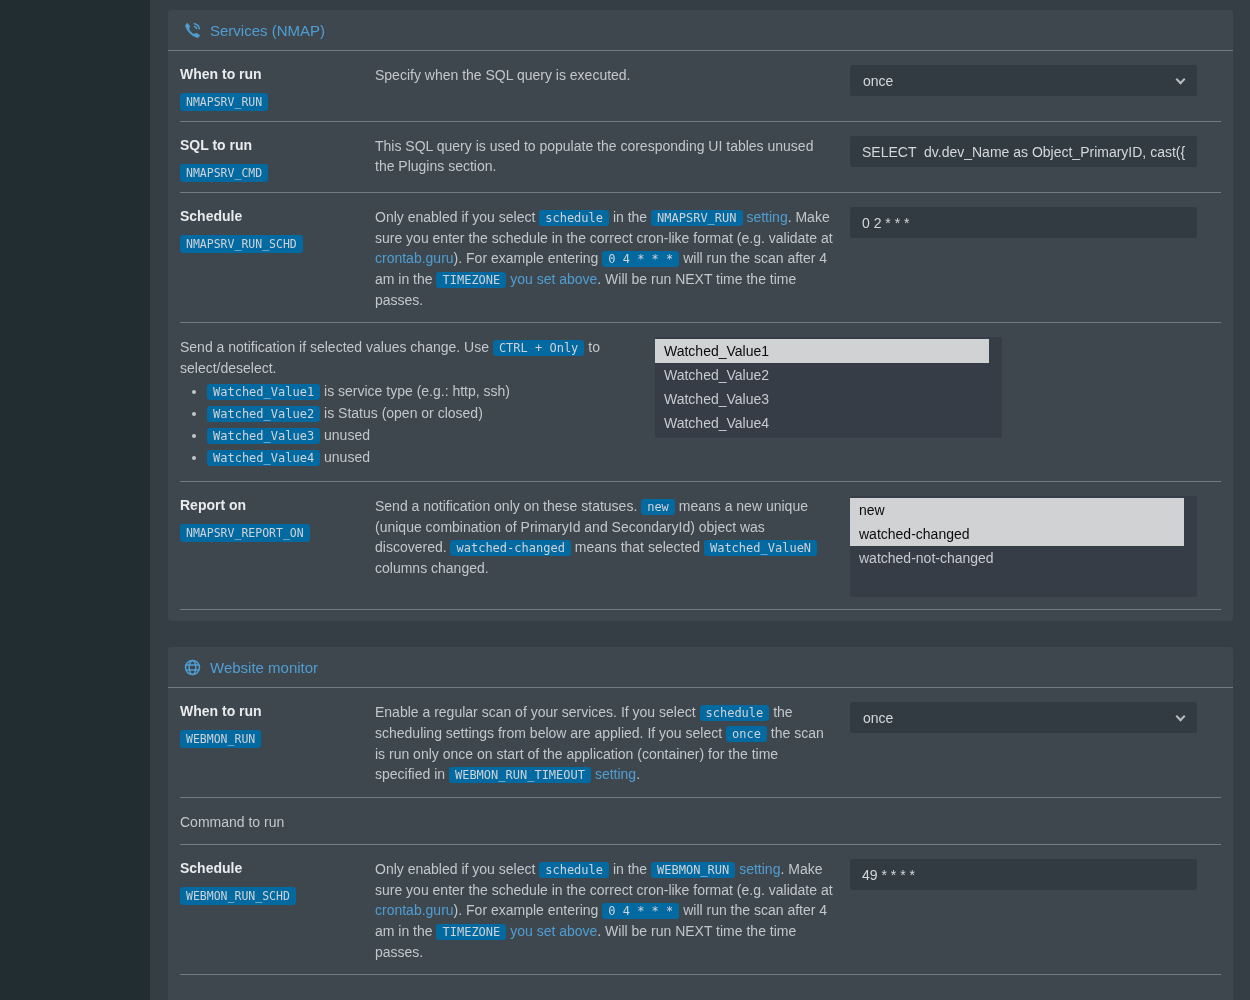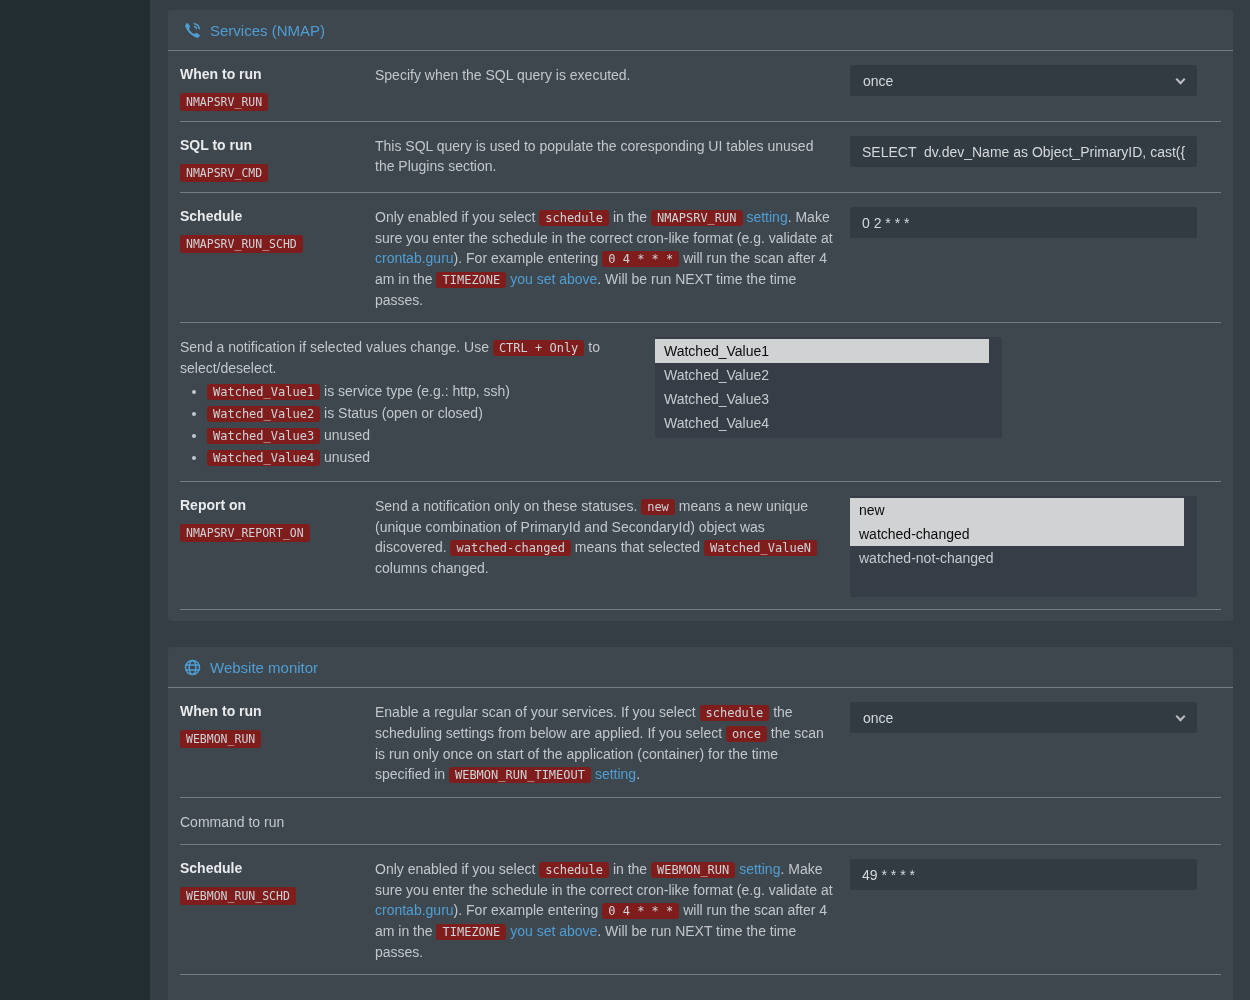--- a/index.html
+++ b/index.html
@@ -8,21 +8,21 @@
   .sidebar{position:fixed;left:0;top:0;width:150px;height:100%;background:var(--sidebar-bg,#222d32)}
   .main{margin-left:150px;padding:10px 17px 0 18px}
   .panel{background:var(--panel-bg,#3f474e);border-radius:3px;margin-bottom:26px;padding-bottom:11px}
   .panel-header{display:flex;align-items:center;gap:9px;padding:12px 16px 11px;border-bottom:1px solid #747c83}
   .p-icon{display:flex;align-items:center}
   .p-title{color:var(--accent,#4f9ed3);font-size:15px}
   .rows{margin:0 12px}
   .row{display:flex;align-items:flex-start;border-bottom:1px solid #747c83;padding:14px 0 12px}
   .col-label{width:195px;flex-shrink:0;padding-right:10px}
   .lbl{color:#e9ebed;font-weight:bold;margin-bottom:10px;line-height:18px}
-  .code{background:#7f1d1d;color:#ced3d7;font-family:"DejaVu Sans Mono",monospace;font-size:11.5px;padding:2px 6px;border-radius:3px;white-space:nowrap}
+  .code{background:#0369a1;color:#ced3d7;font-family:"DejaVu Sans Mono",monospace;font-size:11.5px;padding:2px 6px;border-radius:3px;white-space:nowrap}
   .col-desc{width:475px;flex-shrink:0;padding-right:15px;line-height:20px}
   .col-desc .code{font-size:12px;padding:1px 6px;white-space:normal}
   .lnk{color:var(--accent,#4f9ed3);text-decoration:none;cursor:pointer}
   ul.blt{margin:3px 0 0 27px}
   ul.blt li{line-height:21px;margin:0}
   .col-ctrl{width:347px;flex-shrink:0}
   .select{height:31px;background:var(--input-bg,#333b42);border-radius:2px;display:flex;align-items:center;justify-content:space-between;padding:0 13px;cursor:pointer;color:#d4d8db}
   .chev{width:7px;height:7px;border-right:2px solid #b9bec2;border-bottom:2px solid #b9bec2;transform:rotate(45deg);margin-top:-3px}
   .txt{display:block;width:100%;height:31px;background:var(--input-bg,#333b42);border:none;outline:none;color:#d4d8db;padding:0 12px;font:14px "Liberation Sans",sans-serif;border-radius:2px}
   .listbox{height:101px;background:#363d46;border-radius:2px;padding:2px 13px 2px 0;overflow:hidden;cursor:default}

